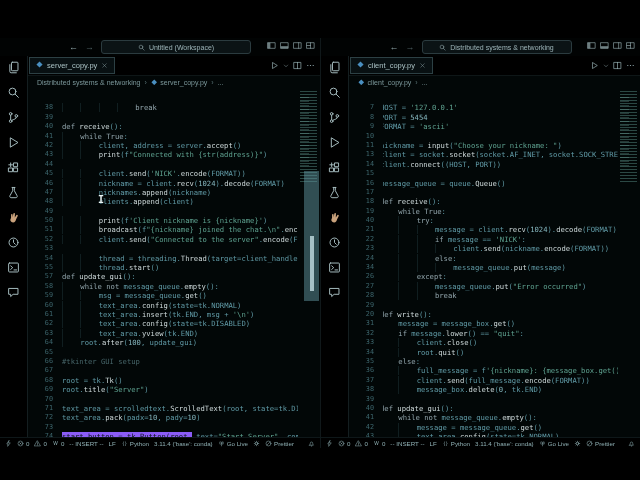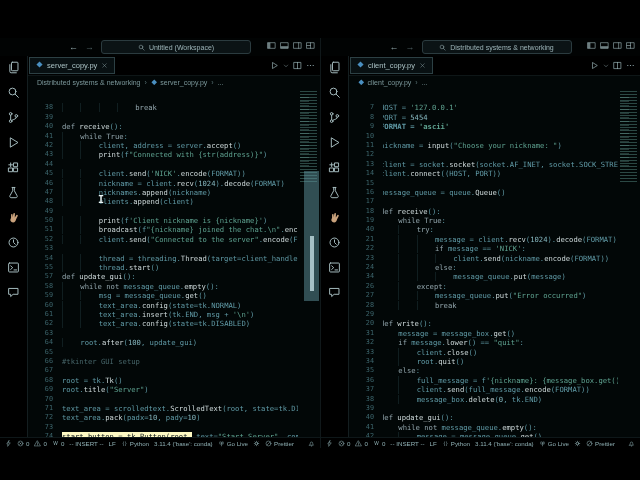--- a/index.html
+++ b/index.html
@@ -61,21 +61,21 @@
   .cl{display:flex;height:9.4px;line-height:9.4px;white-space:pre;
       font-family:"DejaVu Sans Mono",monospace;font-size:7.2px;}
   .gut{width:25px;flex:none;text-align:right;padding-right:9px;color:#3d666d;font-size:6.8px;}
   .ct{flex:1;min-width:0;overflow:hidden;color:#609aa6;}
   .tok-kw{color:#93a6ad;}
   .tok-str{color:#5fa391;}
   .tok-fn{color:#cfdadb;}
   .tok-num{color:#86b7bf;}
   .tok-com{color:#47666a;}
   .ind{border-left:1px solid rgba(96,154,166,.16);}
-  .sel{background:#fef9c3;color:#071116;}
+  .sel{background:#8b5cf6;color:#071116;}
 
   
   .minimap{position:absolute;right:0;top:0;width:22px;bottom:0;}
   .minimap::before{content:"";position:absolute;left:2px;right:3px;top:2px;height:92px;
       background:repeating-linear-gradient(to bottom,rgba(105,170,160,.40) 0 1px,transparent 1px 3px);}
   .minimap::after{content:"";position:absolute;left:2px;width:9px;top:8px;height:70px;
       background:repeating-linear-gradient(to bottom,rgba(140,200,190,.25) 0 1px,transparent 1px 4px);}
   .mslider{position:absolute;right:1px;top:82px;width:15px;height:130px;background:rgba(95,150,160,.50);}
   .mslider i{position:absolute;left:6px;top:65px;width:4px;height:55px;background:rgba(205,232,236,.75);}
 
@@ -273,21 +273,21 @@
             <div class="cl" data-name="code-line"><span class="gut" data-name="line-number">52</span><span class="ct"><span class="ind">    </span><span class="ind">    </span>client.<span class="tok-fn">send</span>(<span class="tok-str">"Connected to the server"</span>.<span class="tok-fn">encode</span>(FORMAT))</span></div>
             <div class="cl" data-name="code-line"><span class="gut" data-name="line-number">53</span><span class="ct"></span></div>
             <div class="cl" data-name="code-line"><span class="gut" data-name="line-number">54</span><span class="ct"><span class="ind">    </span><span class="ind">    </span>thread = threading.<span class="tok-fn">Thread</span>(target=client_handler, args=</span></div>
             <div class="cl" data-name="code-line"><span class="gut" data-name="line-number">55</span><span class="ct"><span class="ind">    </span><span class="ind">    </span>thread.<span class="tok-fn">start</span>()</span></div>
             <div class="cl" data-name="code-line"><span class="gut" data-name="line-number">57</span><span class="ct"><span class="tok-kw">def</span> <span class="tok-fn">update_gui</span>():</span></div>
             <div class="cl" data-name="code-line"><span class="gut" data-name="line-number">58</span><span class="ct"><span class="ind">    </span><span class="tok-kw">while</span> <span class="tok-kw">not</span> message_queue.<span class="tok-fn">empty</span>():</span></div>
             <div class="cl" data-name="code-line"><span class="gut" data-name="line-number">59</span><span class="ct"><span class="ind">    </span><span class="ind">    </span>msg = message_queue.<span class="tok-fn">get</span>()</span></div>
             <div class="cl" data-name="code-line"><span class="gut" data-name="line-number">60</span><span class="ct"><span class="ind">    </span><span class="ind">    </span>text_area.<span class="tok-fn">config</span>(state=tk.NORMAL)</span></div>
             <div class="cl" data-name="code-line"><span class="gut" data-name="line-number">61</span><span class="ct"><span class="ind">    </span><span class="ind">    </span>text_area.<span class="tok-fn">insert</span>(tk.END, msg + <span class="tok-str">'\n'</span>)</span></div>
             <div class="cl" data-name="code-line"><span class="gut" data-name="line-number">62</span><span class="ct"><span class="ind">    </span><span class="ind">    </span>text_area.<span class="tok-fn">config</span>(state=tk.DISABLED)</span></div>
-            <div class="cl" data-name="code-line"><span class="gut" data-name="line-number">63</span></div>
+            <div class="cl" data-name="code-line"><span class="gut" data-name="line-number">63</span><span class="ct"><span class="ind">    </span><span class="ind">    </span>text_area.<span class="tok-fn">yview</span>(tk.END)</span></div>
             <div class="cl" data-name="code-line"><span class="gut" data-name="line-number">64</span><span class="ct"><span class="ind">    </span>root.<span class="tok-fn">after</span>(<span class="tok-num">100</span>, update_gui)</span></div>
             <div class="cl" data-name="code-line"><span class="gut" data-name="line-number">65</span><span class="ct"></span></div>
             <div class="cl" data-name="code-line"><span class="gut" data-name="line-number">66</span><span class="ct"><span class="tok-com">#tkinter GUI setup</span></span></div>
             <div class="cl" data-name="code-line"><span class="gut" data-name="line-number">67</span><span class="ct"></span></div>
             <div class="cl" data-name="code-line"><span class="gut" data-name="line-number">68</span><span class="ct">root = tk.<span class="tok-fn">Tk</span>()</span></div>
             <div class="cl" data-name="code-line"><span class="gut" data-name="line-number">69</span><span class="ct">root.<span class="tok-fn">title</span>(<span class="tok-str">"Server"</span>)</span></div>
             <div class="cl" data-name="code-line"><span class="gut" data-name="line-number">70</span><span class="ct"></span></div>
             <div class="cl" data-name="code-line"><span class="gut" data-name="line-number">71</span><span class="ct">text_area = scrolledtext.<span class="tok-fn">ScrolledText</span>(root, state=tk.DISABLED,</span></div>
             <div class="cl" data-name="code-line"><span class="gut" data-name="line-number">72</span><span class="ct">text_area.<span class="tok-fn">pack</span>(padx=<span class="tok-num">10</span>, pady=<span class="tok-num">10</span>)</span></div>
             <div class="cl" data-name="code-line"><span class="gut" data-name="line-number">73</span><span class="ct"></span></div>
@@ -540,24 +540,23 @@
           <span class="bc-sep" data-name="chevron-right-icon">›</span>
           <span class="bc-item" data-name="breadcrumb-item">
             <span>...</span>
           </span>
         </div>
       <div class="codearea" data-name="code-editor">
         <div class="lines">
             <div class="cl" data-name="code-line" style="margin-top: -7px;"><span class="gut" data-name="line-number">6</span><span class="ct" style="text-indent: -3px;"></span></div>
             <div class="cl" data-name="code-line"><span class="gut" data-name="line-number">7</span><span class="ct" style="text-indent: -3px;">HOST = <span class="tok-str">'127.0.0.1'</span></span></div>
             <div class="cl" data-name="code-line"><span class="gut" data-name="line-number">8</span><span class="ct" style="text-indent: -3px;">PORT = <span class="tok-num">5454</span></span></div>
-            <div class="cl" data-name="code-line"><span class="gut" data-name="line-number">9</span><span class="ct" style="text-indent: -3px; font-weight: bold;">FORMAT = <span class="tok-str">'ascii'</span></span></div>
+            <div class="cl" data-name="code-line"><span class="gut" data-name="line-number">9</span><span class="ct" style="text-indent: -3px;">FORMAT = <span class="tok-str">'ascii'</span></span></div>
             <div class="cl" data-name="code-line"><span class="gut" data-name="line-number">10</span><span class="ct" style="text-indent: -3px;"></span></div>
             <div class="cl" data-name="code-line"><span class="gut" data-name="line-number">11</span><span class="ct" style="text-indent: -3px;">nickname = <span class="tok-fn">input</span>(<span class="tok-str">"Choose your nickname: "</span>)</span></div>
-            <div class="cl" data-name="code-line"><span class="gut" data-name="line-number">12</span><span class="ct" style="text-indent: -3px;"></span></div>
             <div class="cl" data-name="code-line"><span class="gut" data-name="line-number">13</span><span class="ct" style="text-indent: -3px;">client = socket.<span class="tok-fn">socket</span>(socket.AF_INET, socket.SOCK_STREAM)</span></div>
             <div class="cl" data-name="code-line"><span class="gut" data-name="line-number">14</span><span class="ct" style="text-indent: -3px;">client.<span class="tok-fn">connect</span>((HOST, PORT))</span></div>
             <div class="cl" data-name="code-line"><span class="gut" data-name="line-number">15</span><span class="ct" style="text-indent: -3px;"></span></div>
             <div class="cl" data-name="code-line"><span class="gut" data-name="line-number">16</span><span class="ct" style="text-indent: -3px;">message_queue = queue.<span class="tok-fn">Queue</span>()</span></div>
             <div class="cl" data-name="code-line"><span class="gut" data-name="line-number">17</span><span class="ct" style="text-indent: -3px;"></span></div>
             <div class="cl" data-name="code-line"><span class="gut" data-name="line-number">18</span><span class="ct" style="text-indent: -3px;"><span class="tok-kw">def</span> <span class="tok-fn">receive</span>():</span></div>
             <div class="cl" data-name="code-line"><span class="gut" data-name="line-number">19</span><span class="ct" style="text-indent: -3px;"><span class="ind">    </span><span class="tok-kw">while</span> <span class="tok-kw">True</span>:</span></div>
             <div class="cl" data-name="code-line"><span class="gut" data-name="line-number">40</span><span class="ct" style="text-indent: -3px;"><span class="ind">    </span><span class="ind">    </span><span class="tok-kw">try</span>:</span></div>
             <div class="cl" data-name="code-line"><span class="gut" data-name="line-number">21</span><span class="ct" style="text-indent: -3px;"><span class="ind">    </span><span class="ind">    </span><span class="ind">    </span>message = client.<span class="tok-fn">recv</span>(<span class="tok-num">1024</span>).<span class="tok-fn">decode</span>(FORMAT)</span></div>
             <div class="cl" data-name="code-line"><span class="gut" data-name="line-number">22</span><span class="ct" style="text-indent: -3px;"><span class="ind">    </span><span class="ind">    </span><span class="ind">    </span><span class="tok-kw">if</span> message == <span class="tok-str">'NICK'</span>:</span></div>

